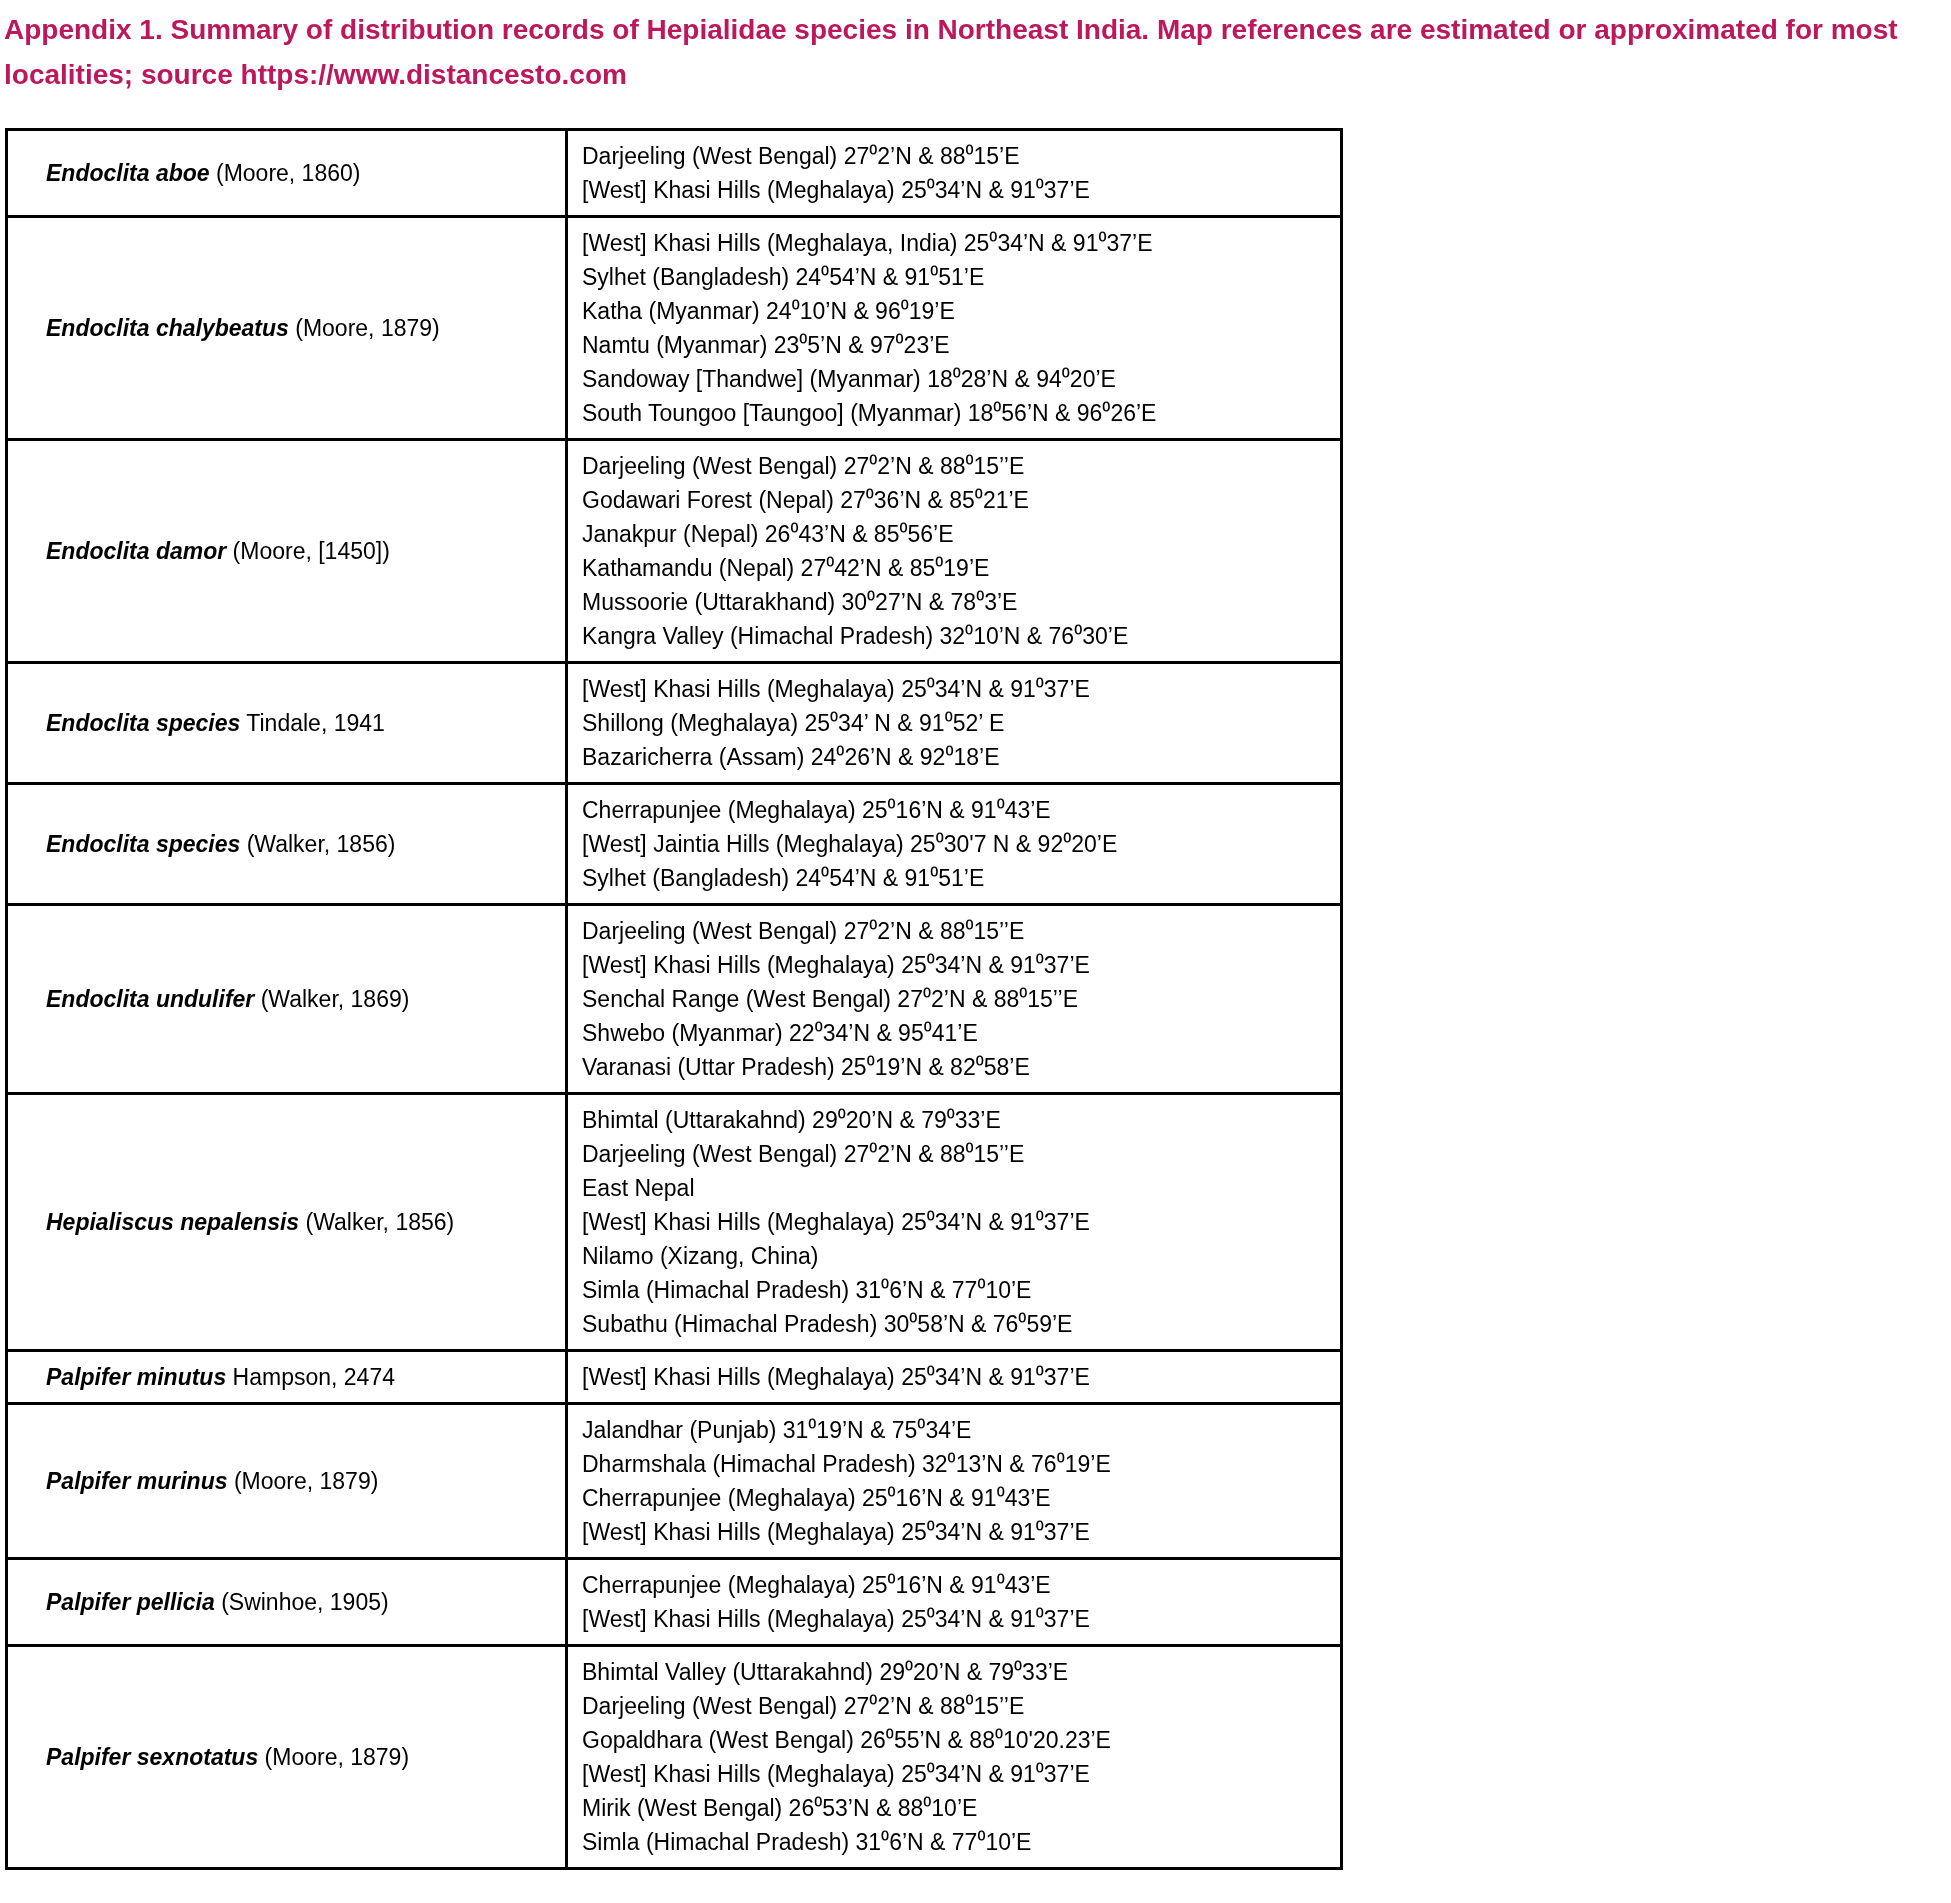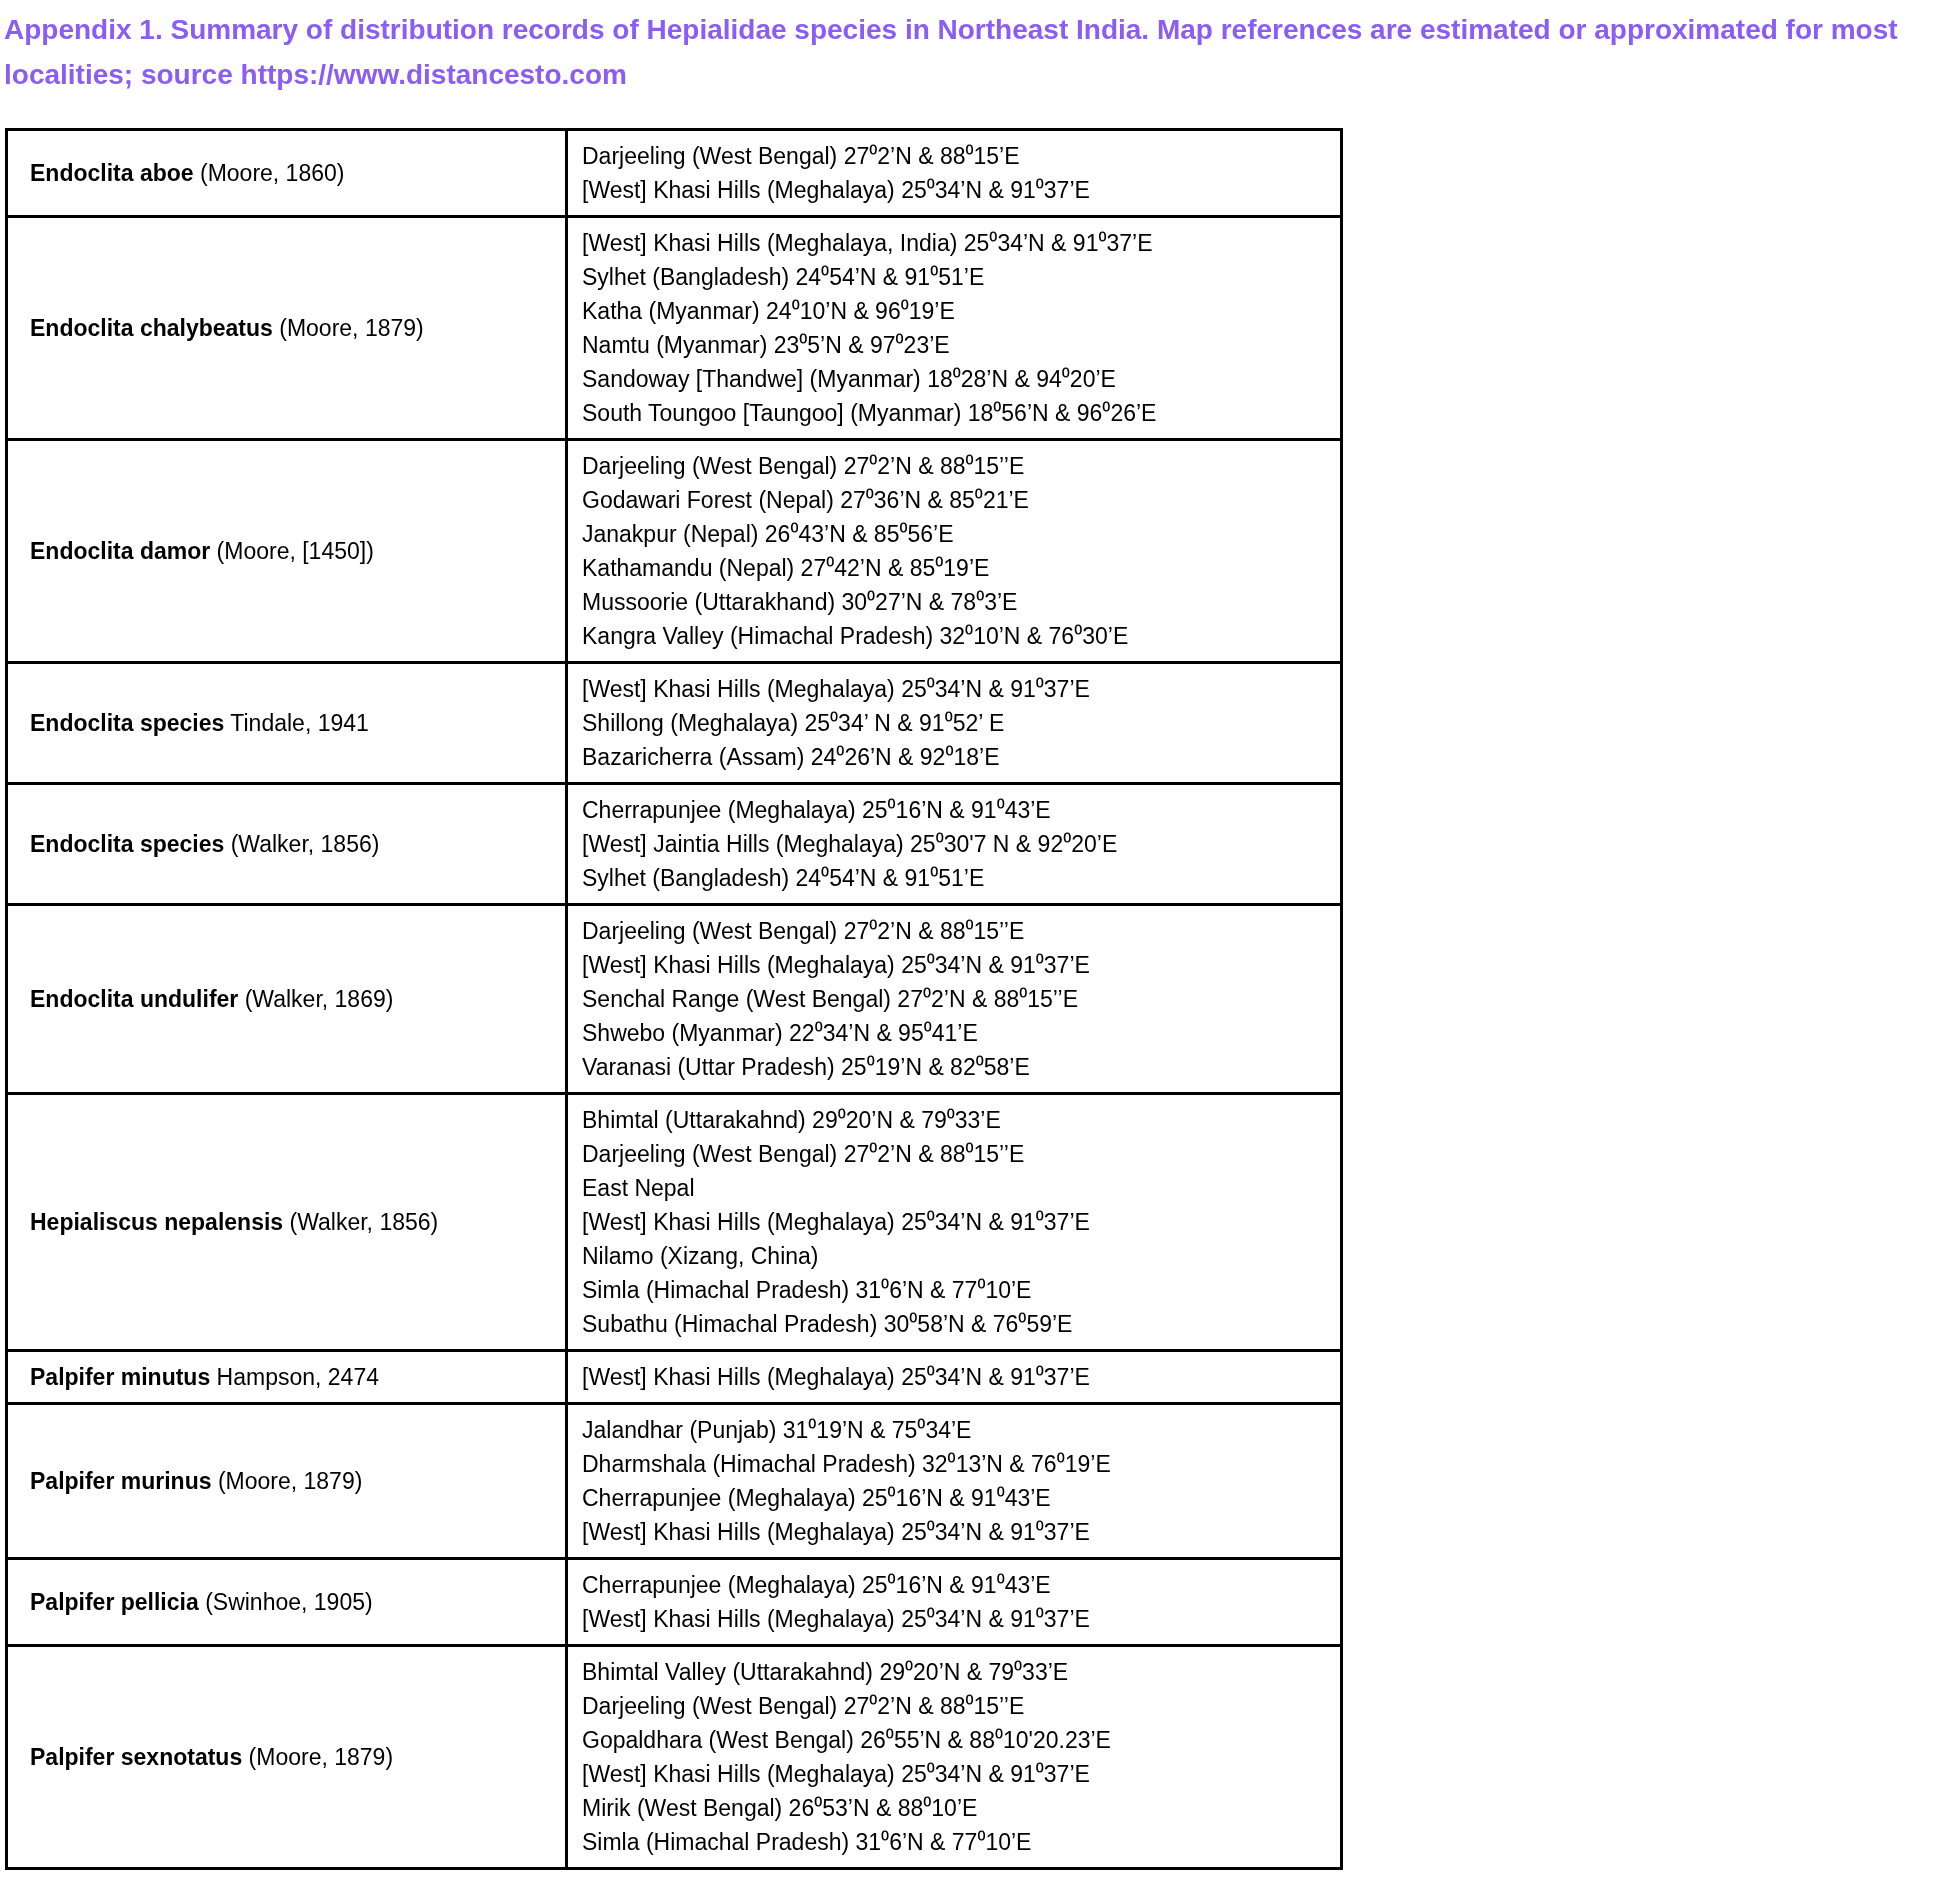--- a/index.html
+++ b/index.html
@@ -11,21 +11,21 @@
     width: 1951px;
     height: 1903px;
     font-family: "Liberation Sans", sans-serif;
     color: #000000;
     overflow: hidden;
   }
   .page {
     padding: 8px 2px 0 2px;
   }
   .title {
-    color: #8b5cf6;
+    color: #be185d;
     font-size: 28px;
     font-weight: bold;
     line-height: 1.6;
     margin: 0 0 30px 2px;
     max-width: 1945px;
   }
   table.dist-table {
     border-collapse: collapse;
     margin-left: 3px;
     table-layout: fixed;
@@ -40,20 +40,22 @@
     padding: 8px 10px 8px 22px;
     font-size: 23px;
     line-height: 34px;
   }
   td.localities-cell {
     width: 748px;
     padding: 8px 10px 8px 14px;
   }
   .species-name {
     font-weight: bold;
+    font-style: italic;
+    margin-left: 16px;
   }
   .species-author {
     font-weight: normal;
     font-style: normal;
     text-align: right;
   }
   .locality-line {
     font-size: 23px;
     line-height: 34px;
     white-space: nowrap;

